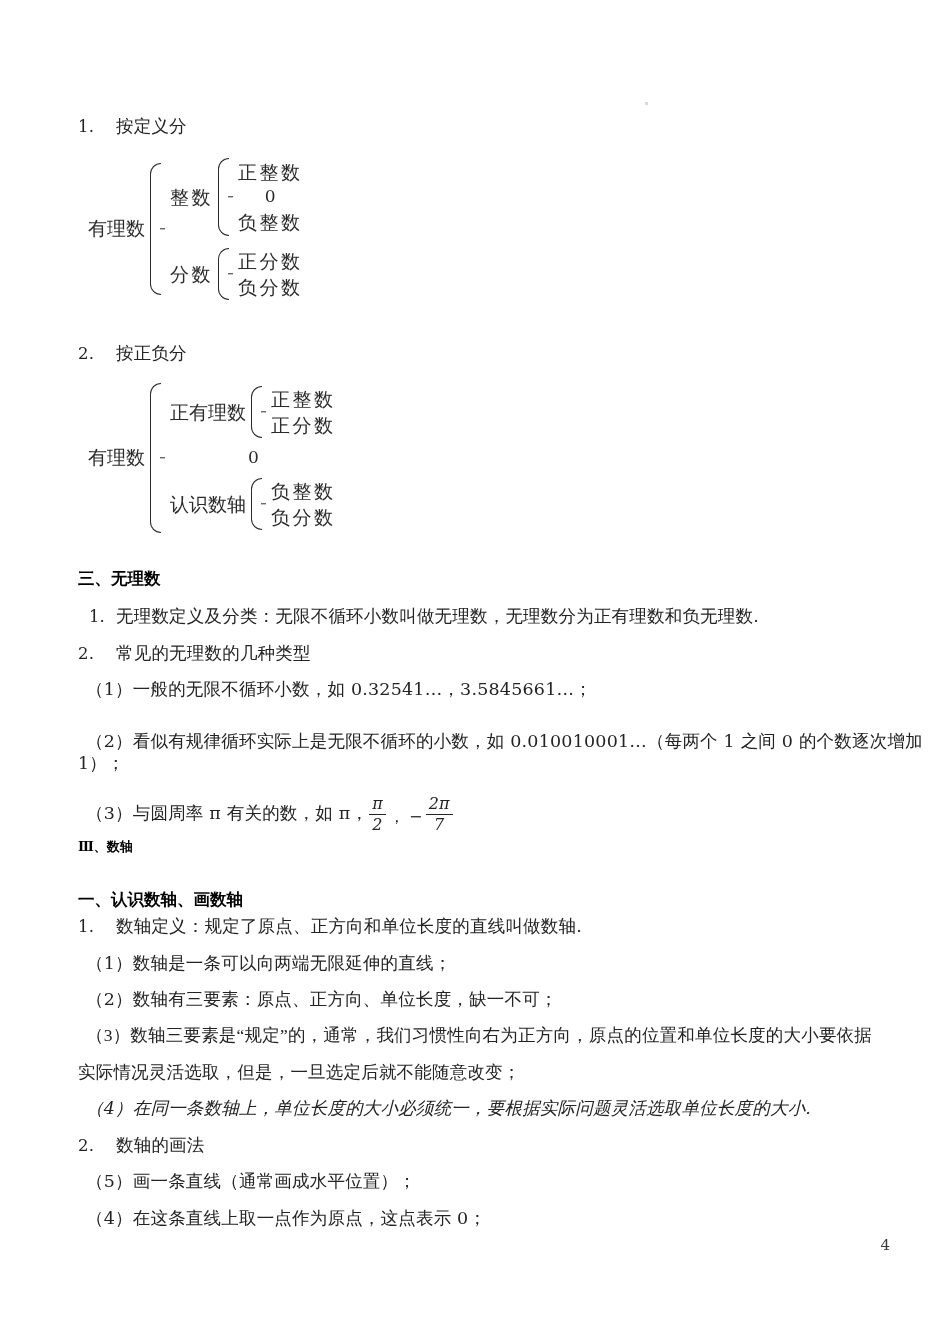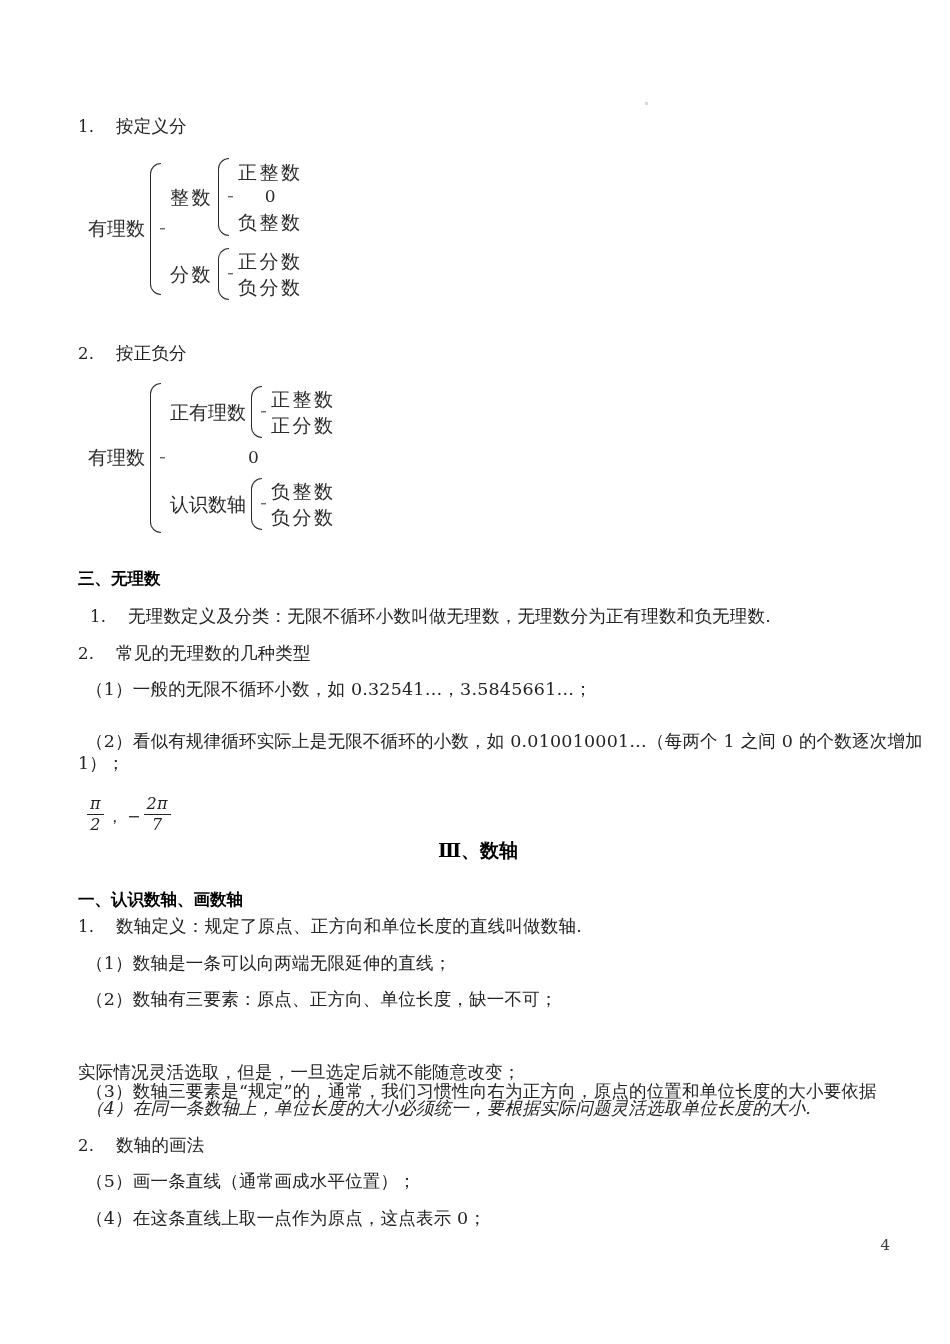--- a/index.html
+++ b/index.html
@@ -51,24 +51,23 @@
     font-family: Liberation Mono, monospace;
     font-weight: bold;
     font-size: 16.5px;
     color: #000000;
     letter-spacing: 0px;
     white-space: nowrap;
   }
   .center-heading {
     position: absolute;
     width: 800px;
-    text-align: center;
     font-family: "DejaVu Serif", "Liberation Serif", serif;
     font-weight: bold;
-    font-size: 19px;
+    font-size: 13px;
     color: #000;
   }
 
   
   .diagram { position: absolute; }
   .brace-row { display: flex; align-items: center; }
   .lbl {
     font-size: 19px;
     color: #2a2a2a;
     white-space: nowrap;
@@ -261,47 +260,47 @@
               <span class="lbl sp">负分数</span>
             </span>
           </span>
 
         </span>
       </div>
     </div>
 
     <div class="heading abs" style="top:568px;left:0;">三、无理数</div>
 
-    <div class="line abs" style="top:608px;left:12px;">
+    <div class="line abs" style="top:608px;left:0;text-align:center;">
       <span class="num">1.</span><span>无理数定义及分类：无限不循环小数叫做无理数，无理数分为正有理数和负无理数.</span>
     </div>
 
     <div class="line abs" style="top:645px;left:0;">
       <span class="num">2.</span><span>常见的无理数的几种类型</span>
     </div>
 
     <div class="line abs" style="top:681px;left:8px;">（1）一般的无限不循环小数，如 0.32541…，3.5845661…；</div>
     <div class="line abs" style="top:733px;left:8px;">（2）看似有规律循环实际上是无限不循环的小数，如 0.010010001…（每两个 1 之间 0 的个数逐次增加</div>
     <div class="line abs" style="top:755px;left:0px;">1）；</div>
 
     <div class="line abs" style="top:795px;left:8px;">
-      <span class="math"><span class="frac"><span class="nu">π</span><span class="de">2</span></span><span class="op">，</span><span class="op">−</span><span class="frac"><span class="nu">2π</span><span class="de">7</span></span></span>
+      <span>（3）与圆周率 π 有关的数，如 π，</span><span class="math"><span class="frac"><span class="nu">π</span><span class="de">2</span></span><span class="op">，</span><span class="op">−</span><span class="frac"><span class="nu">2π</span><span class="de">7</span></span></span>
     </div>
 
     <div class="center-heading" style="top:838px;left:0;">Ⅲ、数轴</div>
 
     <div class="heading abs" style="top:880px;left:0;margin-top:9px;">一、认识数轴、画数轴</div>
 
     <div class="line abs" style="top:918px;left:0;">
       <span class="num">1.</span><span>数轴定义：规定了原点、正方向和单位长度的直线叫做数轴.</span>
     </div>
 
     <div class="line abs" style="top:955px;left:8px;">（1）数轴是一条可以向两端无限延伸的直线；</div>
     <div class="line abs" style="top:991px;left:8px;">（2）数轴有三要素：原点、正方向、单位长度，缺一不可；</div>
-    <div class="line abs" style="top:1083px;left:8px;">（3）数轴三要素是“规定”的，通常，我们习惯性向右为正方向，原点的位置和单位长度的大小要依据</div>
+    <div class="line abs" style="top:1027px;left:8px;font-family:Liberation Serif, serif;">（3）数轴三要素是“规定”的，通常，我们习惯性向右为正方向，原点的位置和单位长度的大小要依据</div>
     <div class="line abs" style="top:1064px;left:0px;">实际情况灵活选取，但是，一旦选定后就不能随意改变；</div>
     <div class="line abs" style="top:1100px;left:8px;font-style:italic;">（4）在同一条数轴上，单位长度的大小必须统一，要根据实际问题灵活选取单位长度的大小.</div>
 
     <div class="line abs" style="top:1137px;left:0;">
       <span class="num">2.</span><span>数轴的画法</span>
     </div>
 
     <div class="line abs" style="top:1173px;left:8px;">（5）画一条直线（通常画成水平位置）；</div>
     <div class="line abs" style="top:1210px;left:8px;">（4）在这条直线上取一点作为原点，这点表示 0；</div>
 

